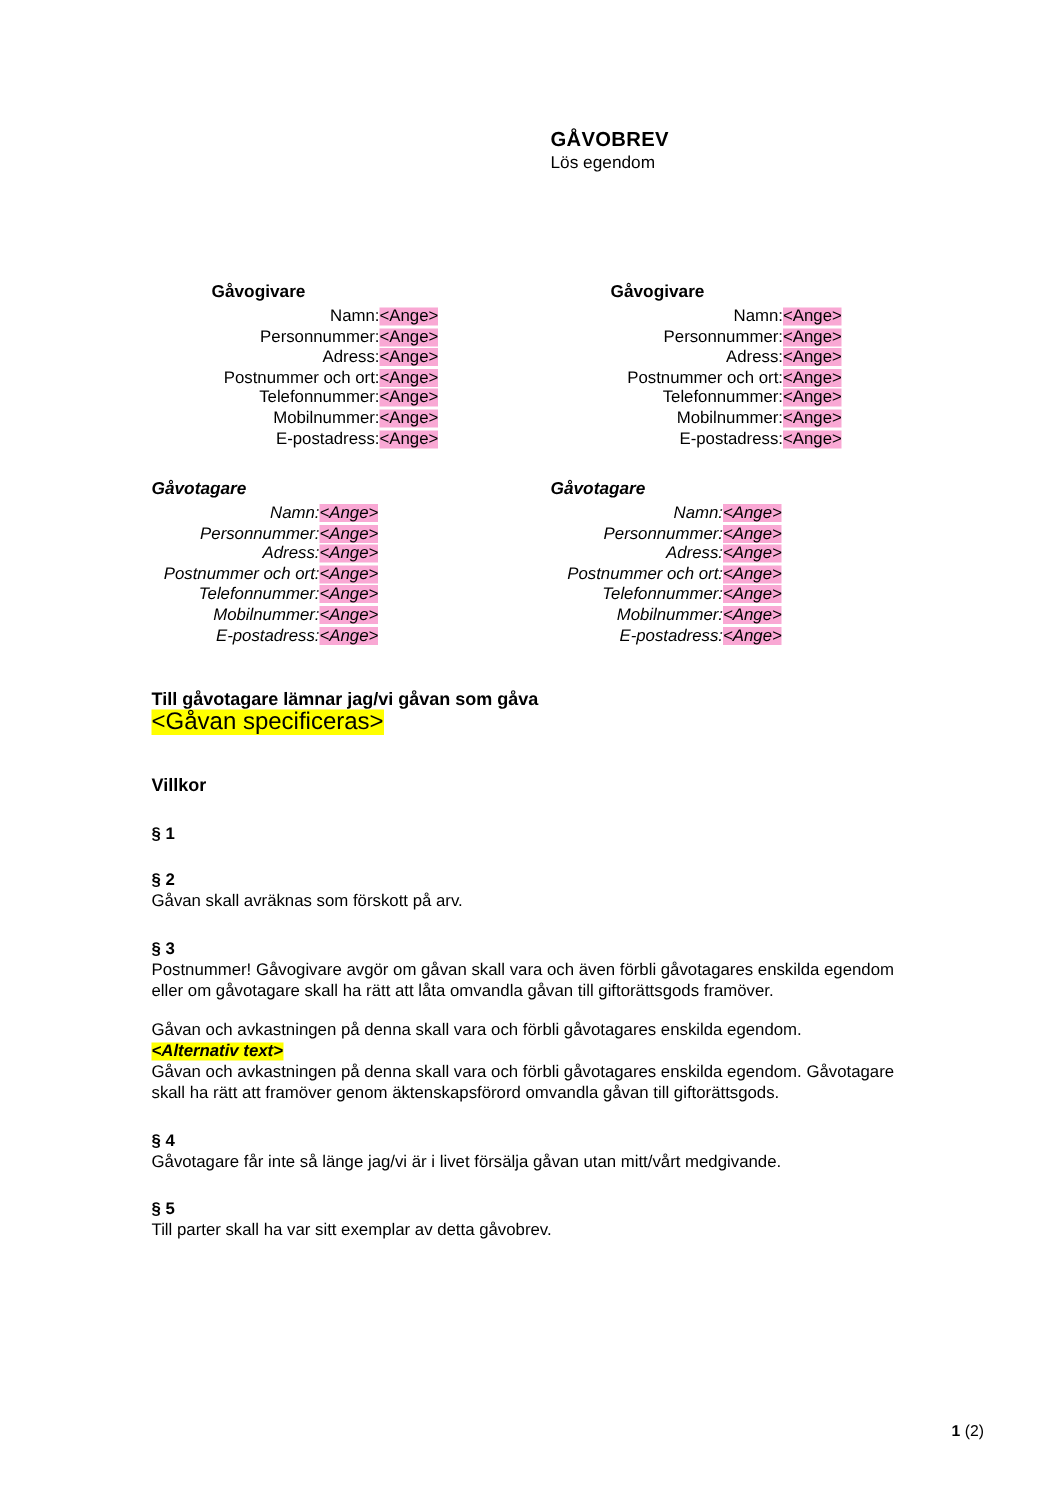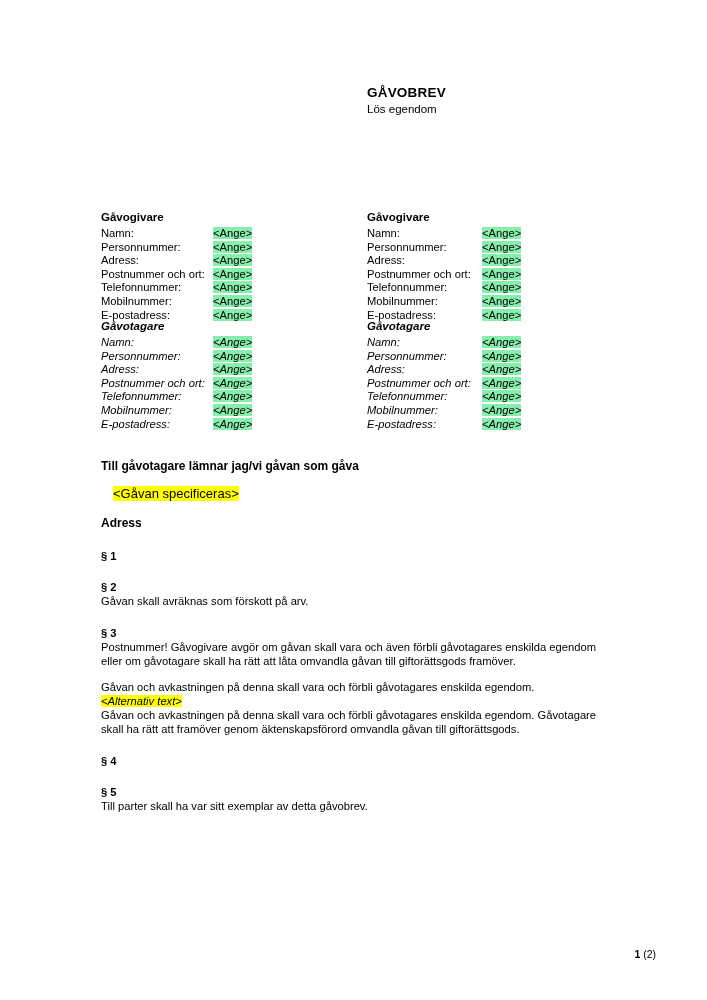--- a/index.html
+++ b/index.html
@@ -44,70 +44,71 @@
     margin: 0;
     padding-top: 1px;
   }
 
   
   .party-block {
     position: absolute;
   }
   .party-block.col-left  { left: 101px; }
   .party-block.col-right { left: 367px; }
-  .party-block.row-giver { top: 210px; }
+  .party-block.row-giver { top: 188px; margin-left: 40px; }
   .party-block.row-recv  { top: 319px; font-style: italic; }
 
   .party-heading {
     font-size: 11.5px;
     font-weight: bold;
     line-height: 15px;
     margin: 0 0 2px 0;
     white-space: nowrap;
   }
   .field-table {
     border-collapse: collapse;
+    text-align: right;
   }
   .field-table td {
     padding: 0;
     font-size: 11.2px;
     line-height: 13.6px;
     vertical-align: top;
     white-space: nowrap;
   }
   .field-label {
     padding-right: 8px;
     min-width: 112px;
   }
   .col-right .field-label {
     min-width: 115px;
   }
   .field-value .hl {
-    background: #86efac;
+    background: #f9a8d4;
     color: #000000;
     font-size: 11.2px;
   }
 
   
   .gift-section {
     position: absolute;
     left: 101px;
     top: 458px;
   }
   .gift-heading {
     font-size: 12px;
     font-weight: bold;
     line-height: 16px;
     margin: 0;
     white-space: nowrap;
   }
   .gift-spec {
-    font-size: 13px;
+    font-size: 16px;
     line-height: 14px;
-    margin: 12px;
+    margin: 0;
     padding-top: 1px;
   }
   .gift-spec .hl {
     background: #ffff00;
   }
 
   
   .villkor-section {
     position: absolute;
     left: 101px;
@@ -141,21 +142,21 @@
     margin-top: 13px;
   }
   .alt-text {
     font-size: 11.2px;
     line-height: 13.8px;
     margin: 0;
   }
   .alt-text .hl {
     background: #ffff00;
     font-style: italic;
-    font-weight: normal;
+    font-weight: bold;
   }
 
   
   .page-footer {
     position: absolute;
     right: 43px;
     top: 948px;
     font-size: 10.5px;
     line-height: 13px;
     white-space: nowrap;
@@ -320,41 +321,42 @@
       </tbody>
     </table>
   </div>
 
   <div class="gift-section">
     <div class="gift-heading">Till gåvotagare lämnar jag/vi gåvan som gåva</div>
     <div class="gift-spec"><span class="hl">&lt;Gåvan specificeras&gt;</span></div>
   </div>
 
   <div class="villkor-section">
-    <div class="villkor-heading">Adress</div>
+    <div class="villkor-heading">Villkor</div>
 
     <div class="clause">
       <div class="clause-num">§ 1</div>
     </div>
 
     <div class="clause">
       <div class="clause-num">§ 2</div>
       <p class="clause-text">Gåvan skall avräknas som förskott på arv.</p>
     </div>
 
     <div class="clause">
       <div class="clause-num">§ 3</div>
       <p class="clause-text">Postnummer! Gåvogivare avgör om gåvan skall vara och även förbli gåvotagares enskilda egendom eller om gåvotagare skall ha rätt att låta omvandla gåvan till giftorättsgods framöver.</p>
       <p class="clause-text spaced-above">Gåvan och avkastningen på denna skall vara och förbli gåvotagares enskilda egendom.</p>
       <p class="alt-text"><span class="hl">&lt;Alternativ text&gt;</span></p>
       <p class="clause-text">Gåvan och avkastningen på denna skall vara och förbli gåvotagares enskilda egendom. Gåvotagare skall ha rätt att framöver genom äktenskapsförord omvandla gåvan till giftorättsgods.</p>
     </div>
 
     <div class="clause">
       <div class="clause-num">§ 4</div>
+      <p class="clause-text">Gåvotagare får inte så länge jag/vi är i livet försälja gåvan utan mitt/vårt medgivande.</p>
     </div>
 
     <div class="clause">
       <div class="clause-num">§ 5</div>
       <p class="clause-text">Till parter skall ha var sitt exemplar av detta gåvobrev.</p>
     </div>
   </div>
 
   <div class="page-footer">
     <span class="cur">1</span><span>&nbsp;</span><span class="tot">(2)</span>

